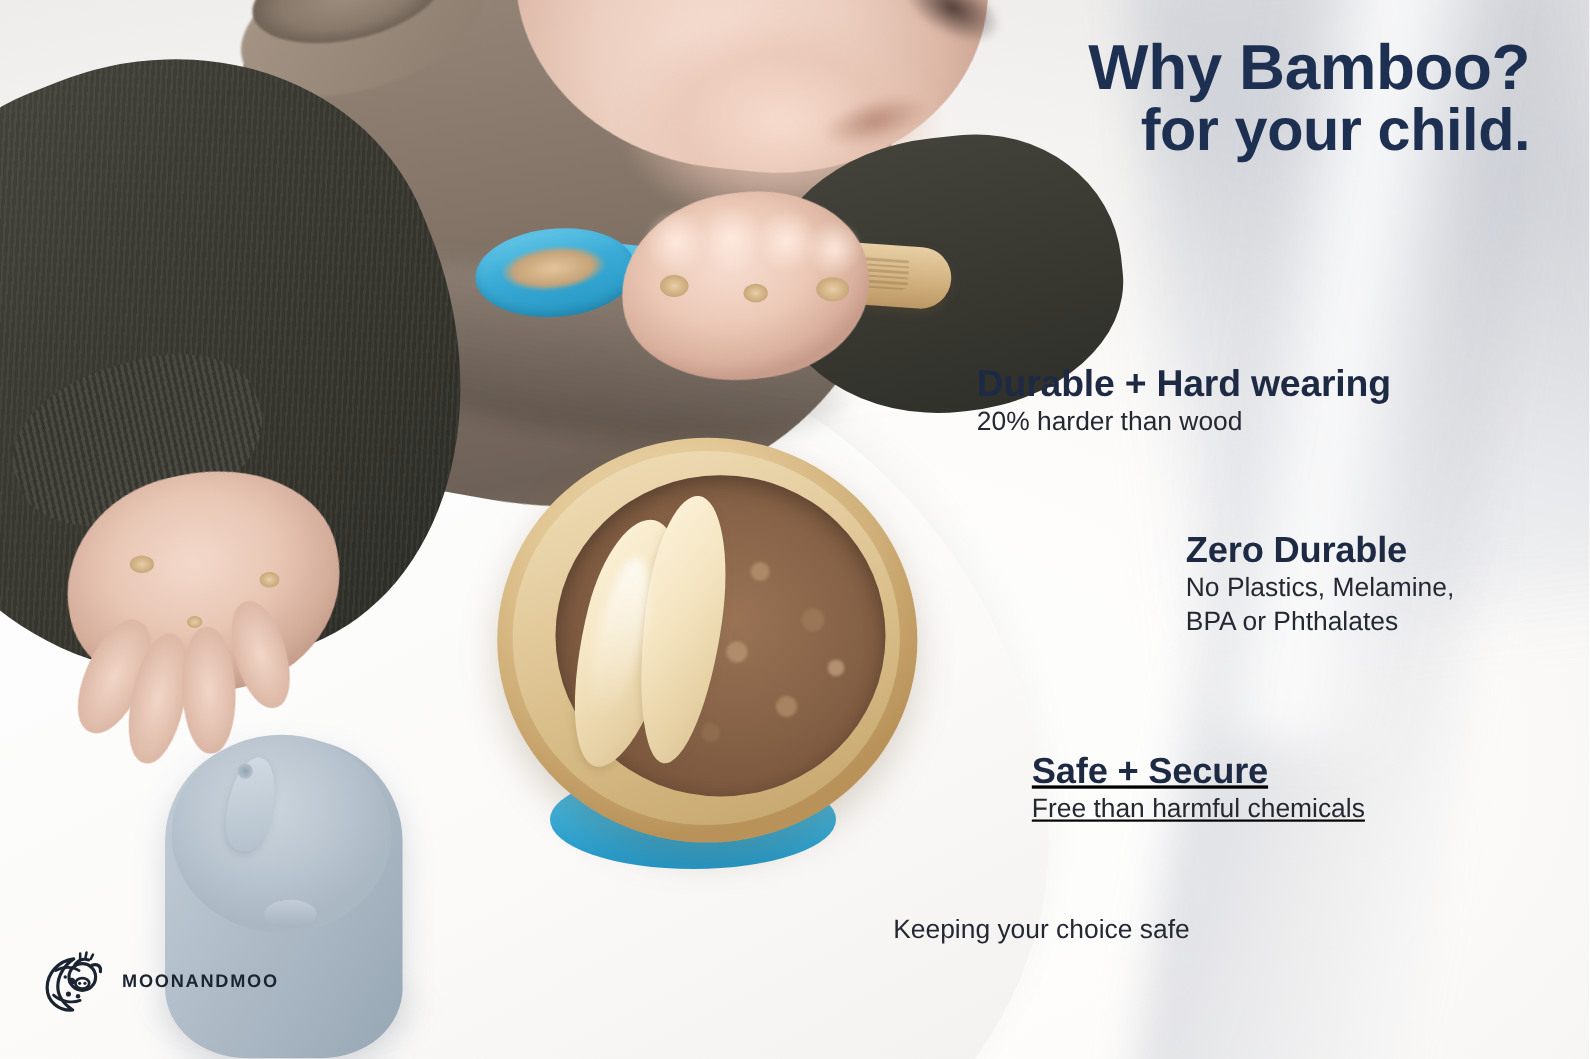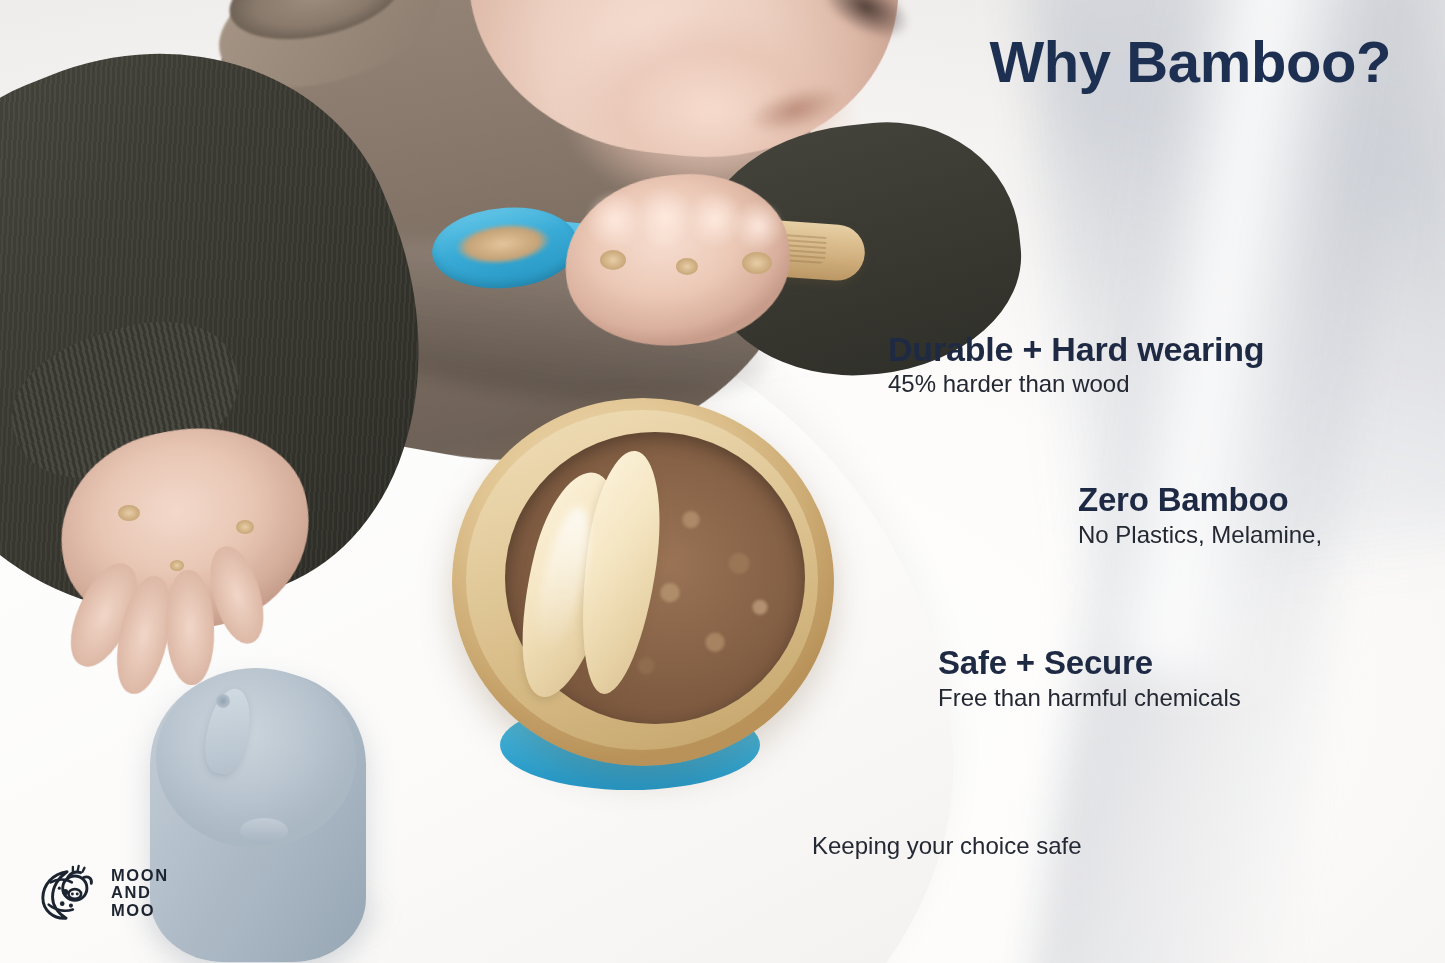--- a/index.html
+++ b/index.html
@@ -307,21 +307,21 @@
     filter:blur(8px);
   }
 
   
   .logo{
     position:absolute;left:38px;top:862px;
     display:flex;align-items:center;gap:11px;
   }
   .logo-mark{width:62px;height:62px;display:block;}
   .logo-words{
-    display:flex;flex-direction:column;
+    display:flex;flex-direction:row;
     line-height:1.04;
     color:#1b2430;
     font-weight:700;
     font-size:16.5px;
     letter-spacing:1.6px;
     justify-content:center;
   }
 
   
   .headline{
@@ -351,21 +351,21 @@
     margin:2px 0 0 0;
     color:#232832;
     font-weight:400;
     font-size:24px;
     line-height:1.2;
   }
 
   .f-durable{left:888px;top:330px;}
   .f-durable h3{font-size:34px;}
   .f-zero{left:1078px;top:482px;}
-  .f-safe{left:938px;top:645px;}
+  .f-safe{left:938px;top:683px;text-decoration:underline;}
   .f-cool{left:812px;top:830px;}
 </style>
 </head>
 <body>
 
 <div id="stage">
 
   <div class="photo">
     <div class="tray-base"></div>
     <div class="chair-back"></div>
@@ -449,30 +449,32 @@
     </svg>
     <div class="logo-words">
       <span>MOON</span>
       <span>AND</span>
       <span>MOO</span>
     </div>
   </div>
 
   <div class="headline">
     <span class="l1">Why Bamboo?</span>
+    <span class="l3">for your child.</span>
   </div>
 
   <div class="feature f-durable">
     <h3>Durable + Hard wearing</h3>
-    <p>45% harder than wood</p>
+    <p>20% harder than wood</p>
   </div>
 
   <div class="feature f-zero">
-    <h3>Zero Bamboo</h3>
+    <h3>Zero Durable</h3>
     <p>No Plastics, Melamine,</p>
+    <p>BPA or Phthalates</p>
   </div>
 
   <div class="feature f-safe">
     <h3>Safe + Secure</h3>
     <p>Free than harmful chemicals</p>
   </div>
 
   <div class="feature f-cool">
     <p>Keeping your choice safe</p>
   </div>

